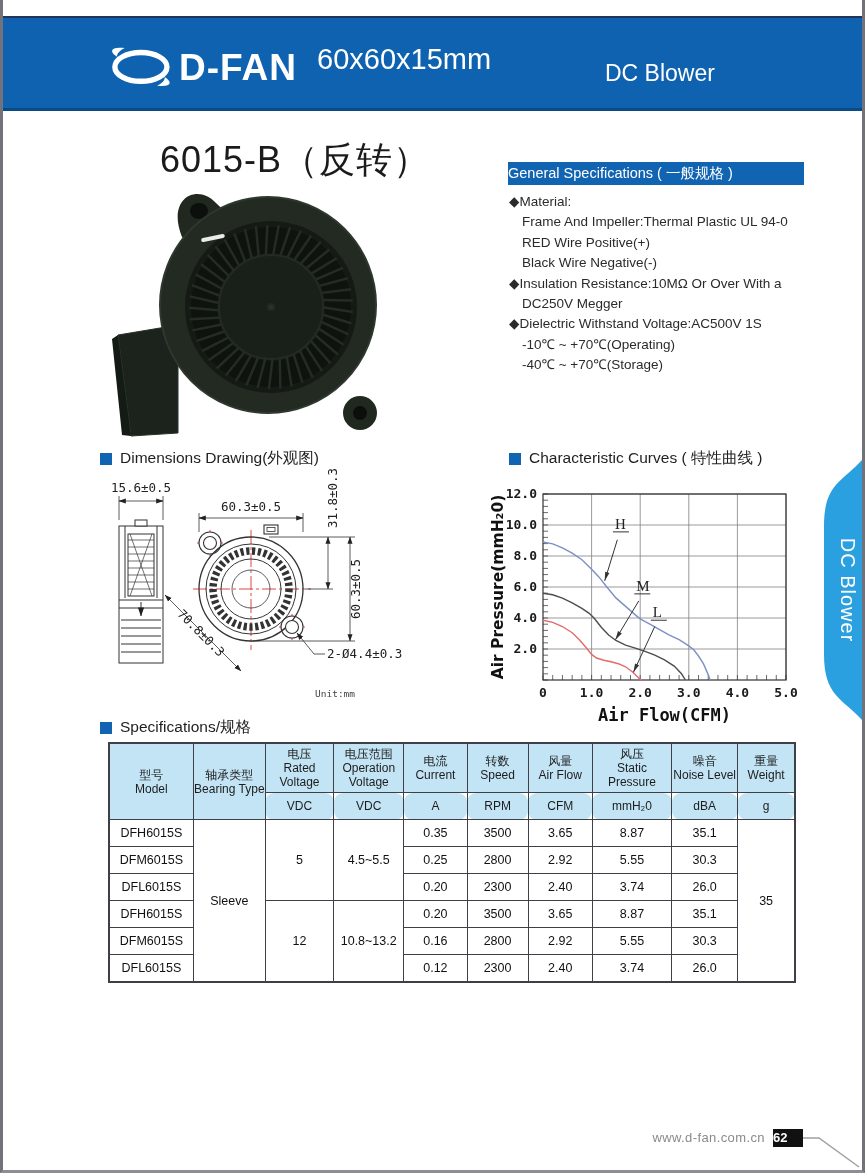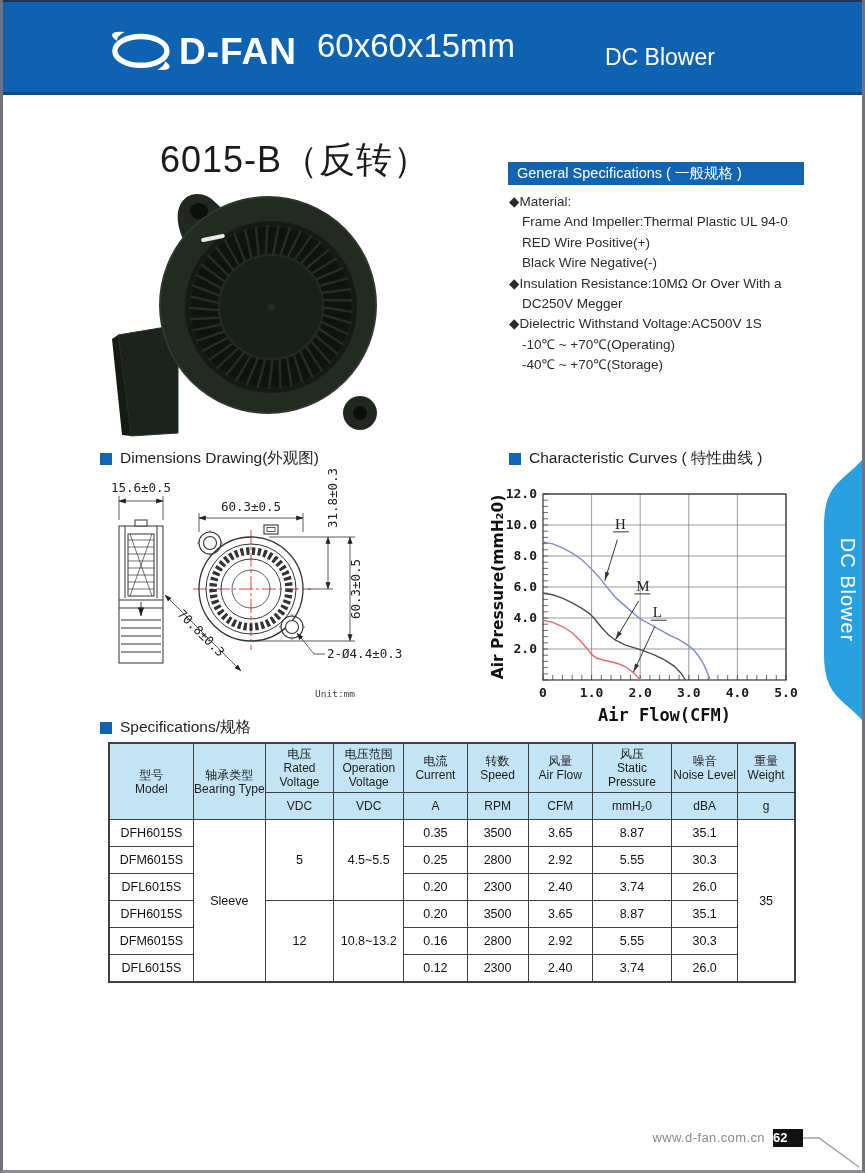--- a/index.html
+++ b/index.html
@@ -1,30 +1,30 @@
 <!DOCTYPE html>
 <html><head>
 <meta charset="utf-8">
 <style>
   html,body{margin:0;padding:0;background:#fff;}
   .page{position:relative;width:865px;height:1173px;background:#fff;overflow:hidden;
         font-family:"Liberation Sans",sans-serif;box-sizing:border-box;
         border-left:3px solid #72727c;border-right:3px solid #72727c;border-bottom:3px solid #8d8d95;}
   
-  .topbar{position:absolute;left:0;top:0;right:0;height:95px;background:#0e62b0;
+  .topbar{position:absolute;left:0;top:16px;right:0;height:95px;background:#0e62b0;
           border-top:2px solid #22345a;border-bottom:3px solid #0a4a85;box-sizing:border-box;text-align:right;}
   .logo{position:absolute;left:102px;top:24px;}
   .brand{position:absolute;left:176px;top:29px;color:#fff;font-size:37px;font-weight:bold;letter-spacing:1px;}
-  .size-title{position:absolute;left:314px;top:25px;color:#fff;font-size:33px;font-weight:normal;}
+  .size-title{position:absolute;left:314px;top:25px;color:#fff;font-size:29px;font-weight:normal;}
   .prod-type{position:absolute;left:602px;top:42px;color:#fff;font-size:23px;}
   
   .title{position:absolute;left:157px;top:136px;font-size:36px;color:#1b1b1b;letter-spacing:1px;}
   
   .gs-bar{position:absolute;left:505px;top:162px;width:296px;height:23px;background:#1164b2;color:#fff;
-          font-size:14.5px;line-height:23px;padding-left:9px;box-sizing:border-box;}
+          font-size:14.5px;line-height:23px;box-sizing:border-box;}
   .gs-list{position:absolute;left:506px;top:192px;width:310px;font-size:13.5px;line-height:20.4px;color:#2b2b2b;}
   .gs-list .ind{padding-left:13px;}
   
   .sec{position:absolute;font-size:15.5px;color:#1e1e1e;display:flex;align-items:center;}
   .sq{width:12px;height:12px;background:#1164b2;display:inline-block;margin-right:8px;}
   #sec-dim{left:97px;top:448px;}
   #sec-curve{left:506px;top:448px;align-items:center;}
   #sec-spec{left:97px;top:717px;}
   
   .dimtxt{font-family:"DejaVu Sans Mono",monospace;font-size:12.5px;fill:#222;}
@@ -37,21 +37,21 @@
   #fan-photo{position:absolute;left:95px;top:183px;}
   #dims-svg{position:absolute;left:98px;top:468px;}
   #curves-svg{position:absolute;left:487px;top:480px;}
   #side-tab{position:absolute;right:0;top:460px;}
   
   .spec-table{position:absolute;left:105px;top:742px;width:688px;border-collapse:collapse;table-layout:fixed;
               border:2px solid #3f3f47;}
   .spec-table th,.spec-table td{border:1px solid #3f3f47;text-align:center;vertical-align:middle;padding:0;}
   .spec-table thead th{background:#c2e4f5;font-weight:normal;font-size:12px;color:#1d1d1d;line-height:14px;}
   .spec-table tr.h1 th{height:48px;}
-  .spec-table tr.h2 th{height:26px;}
+  .spec-table tr.h2 th{height:26px;border-radius:9px;}
   .spec-table tbody td{font-size:12.5px;color:#111;height:26px;background:#fff;}
   
   .site{position:absolute;right:97px;top:1130px;font-size:13px;color:#8a8a8a;letter-spacing:.4px;}
   .pagenum{position:absolute;right:59px;top:1129px;width:30px;height:18px;background:#111;color:#fff;
            font-size:13px;font-weight:bold;text-align:left;line-height:18px;}
   .corner-line{position:absolute;right:0;top:1130px;}
 </style>
 </head>
 <body>
 

